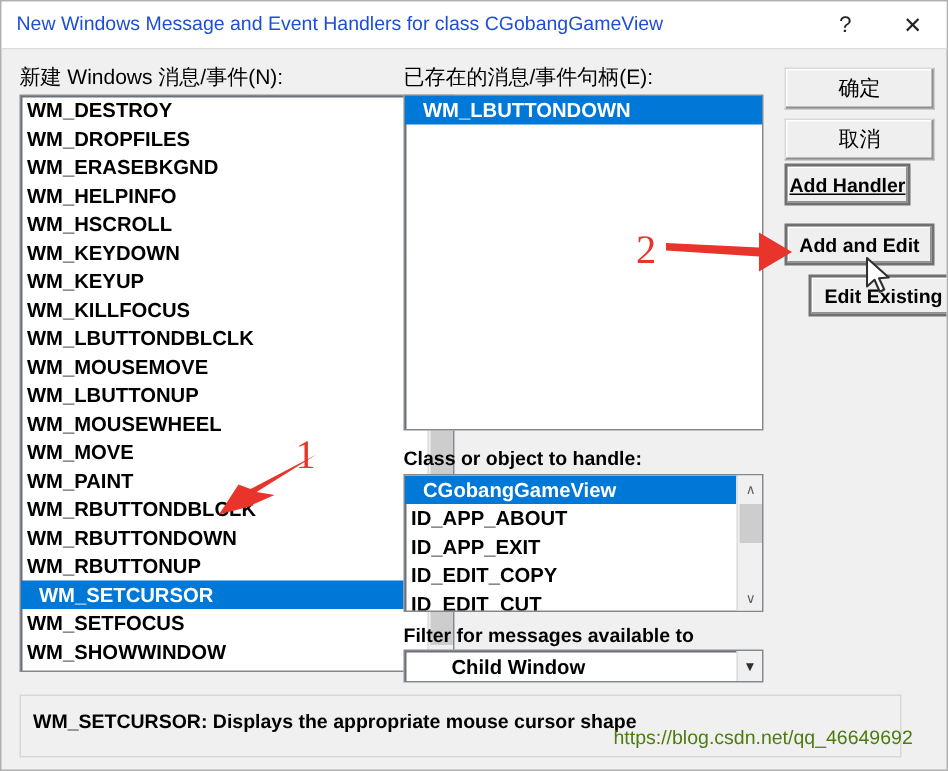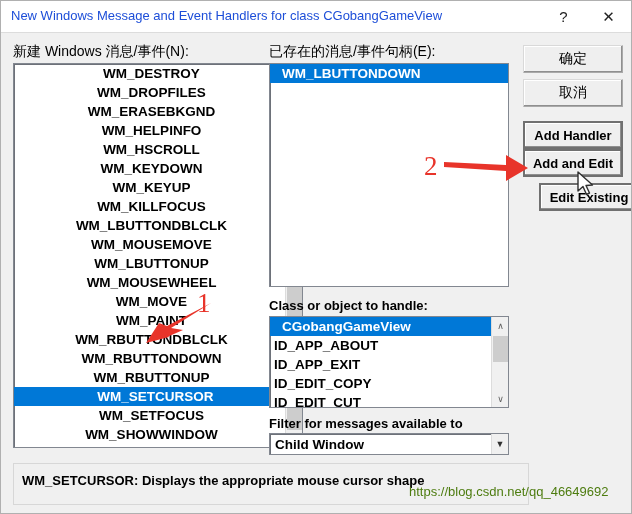--- a/index.html
+++ b/index.html
@@ -162,20 +162,21 @@
     align-items: center;
   }
   .combo-text {
     flex: 1;
     padding-left: 5px;
     font-size: 13.5px;
     font-weight: bold;
     color: #000;
     white-space: nowrap;
     font-family: "Liberation Sans", sans-serif;
+    margin-left: 26px;
   }
   .combo-btn {
     width: 17px;
     height: 100%;
     background: #f0f0f0;
     border-left: 1px solid #dcdcdc;
     display: flex;
     align-items: center;
     justify-content: center;
     font-size: 9px;
@@ -225,21 +226,21 @@
 <div id="app">
 
   <div id="titlebar">
     <div id="title-text">New Windows Message and Event Handlers for class CGobangGameView</div>
     <div class="tb-btn" id="btn-help">?</div>
     <div class="tb-btn" id="btn-close">✕</div>
   </div>
 
   <div class="wlabel cjk-label" style="left:12px; top:42px;">新建 Windows 消息/事件(N):</div>
 
-  <div class="listbox" id="left-listbox" style="left:12px; top:62px; width:290px; height:385px;text-align:center;">
+  <div class="listbox" id="left-listbox" style="left:12px; top:62px; width:290px; height:385px;">
     <div class="items" id="left-items">
         <div class="lb-item">WM_DESTROY</div>
         <div class="lb-item">WM_DROPFILES</div>
         <div class="lb-item">WM_ERASEBKGND</div>
         <div class="lb-item">WM_HELPINFO</div>
         <div class="lb-item">WM_HSCROLL</div>
         <div class="lb-item">WM_KEYDOWN</div>
         <div class="lb-item">WM_KEYUP</div>
         <div class="lb-item">WM_KILLFOCUS</div>
         <div class="lb-item">WM_LBUTTONDBLCLK</div>
@@ -293,26 +294,26 @@
   <div class="wlabel" style="left:268px; top:415px;">Filter for messages available to</div>
 
   <div class="combo" style="left:268px; top:432px; width:240px; height:22px;">
     <div class="combo-text">Child Window</div>
     <div class="combo-btn">▼</div>
   </div>
 
   <div id="button-stack">
       <div class="wbtn cjk" style="left: 522px; top: 44px; width: 100px; height: 28px;">确定</div>
       <div class="wbtn cjk" style="left: 522px; top: 78px; width: 100px; height: 28px;">取消</div>
-      <div class="wbtn focus" style="left: 522px; top: 120px; width: 100px; height: 28px;">Add Handler</div>
+      <div class="wbtn focus" style="left: 522px; top: 108px; width: 84px; height: 28px; text-decoration: underline;">Add Handler</div>
       <div class="wbtn focus" style="left: 522px; top: 148px; width: 100px; height: 28px;">Add and Edit</div>
       <div class="wbtn focus" style="left: 522px; top: 182px; width: 100px; height: 28px; margin-left: 16px;">Edit Existing</div>
     </div>
 
-  <div class="descbox" style="left:12px; top:462px; width:516px; height:42px;">
+  <div class="descbox" style="left:12px; top:462px; width:588px; height:42px;">
     <div class="desc-text">WM_SETCURSOR:  Displays the appropriate mouse cursor shape</div>
   </div>
 
   <div class="watermark" style="left:408px; top:483px;">https://blog.csdn.net/qq_46649692</div>
 
   <div class="anno-num" style="left:196px; top:287px;">1</div>
   <svg class="anno-svg" style="left:142px; top:300px;" width="70" height="50" viewBox="0 0 70 50">
     <path d="M68 2 L28 27 L40 29 L24 36 L16 22 L24 25 Z" fill="#e8342a"></path>
     <path d="M16 22 L3 42 L26 36 Z" fill="#e8342a"></path>
   </svg>

